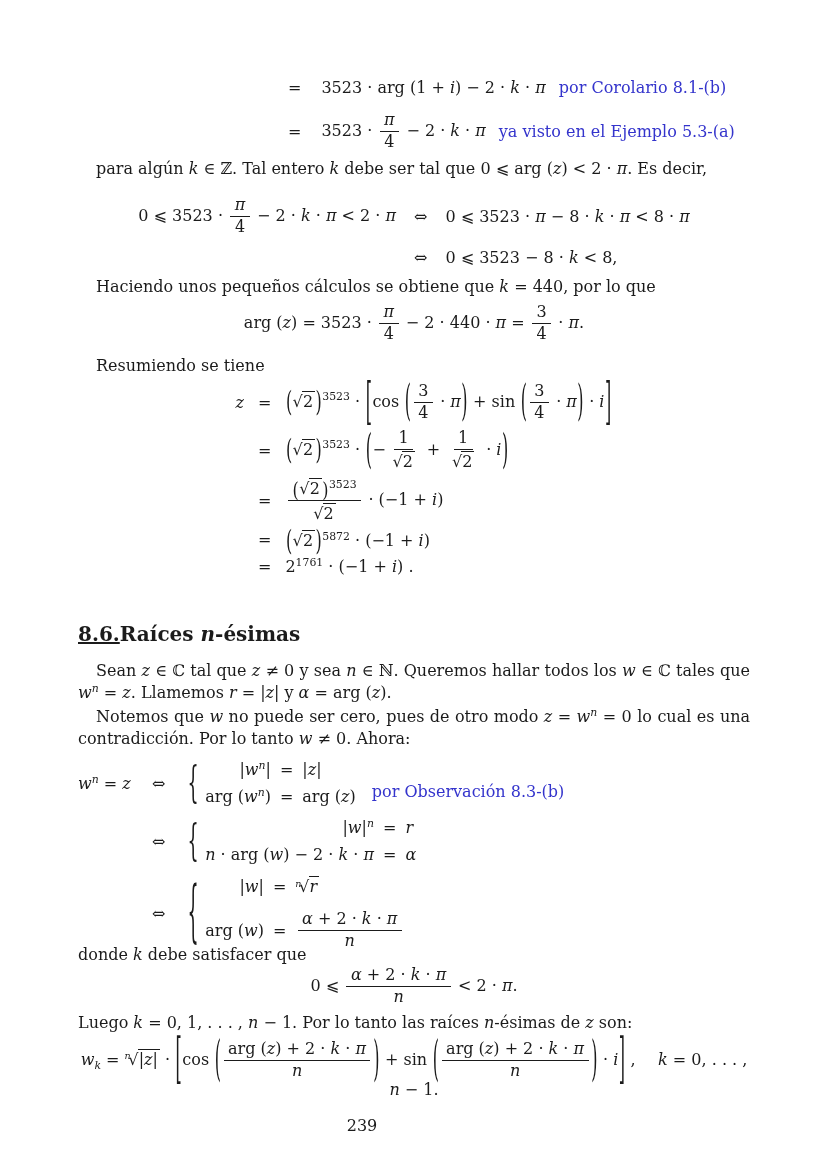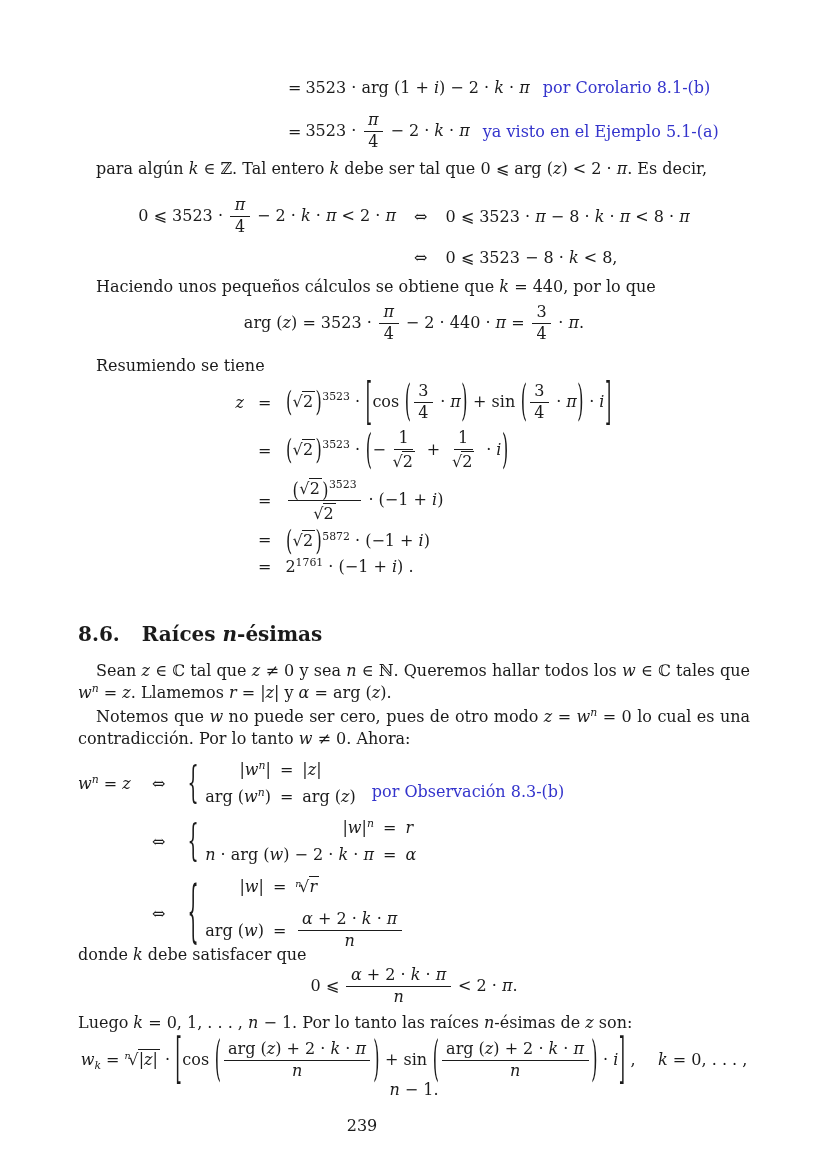--- a/index.html
+++ b/index.html
@@ -5,35 +5,35 @@
   html,body{margin:0;padding:0;background:#e8e8e8;}
   .page{position:relative;width:828px;height:1171px;margin:0 auto;overflow:hidden;
         background:var(--bg,#ffffff);color:var(--fg,#1b1b1b);
         font-family:"DejaVu Serif","DejaVu Sans",serif;font-size:16px;}
   .abs{position:absolute;left:78px;width:672px;}
   .para{text-align:justify;line-height:1.38;}
   .indent{text-indent:18px;}
   .note{color:var(--link,#3434cc);white-space:nowrap;}
   
   .arow{display:flex;align-items:center;margin-left:210px;margin-bottom:14px;}
-  .arow .mbody{margin-left:4px;margin-right:13px;white-space:nowrap;}
+  .arow .mbody{margin-left:20px;margin-right:13px;white-space:nowrap;}
   
   .eqC{display:grid;grid-template-columns:auto auto auto;justify-content:center;
        column-gap:18px;row-gap:12px;align-items:center;}
   .eqC .c1{justify-self:end;white-space:nowrap;}
   .eqC .c3{justify-self:start;white-space:nowrap;}
   .ctr{text-align:center;}
   
   .crow{display:flex;align-items:center;margin-left:152px;margin-bottom:7px;}
   .clhs{width:14px;text-align:right;}
   .ceq{margin:0 14px;}
   .crhs{white-space:nowrap;}
   
   .hd{font-size:20px;font-weight:bold;}
-  .hd .hnum{margin-right:22px;}
+  .hd .hnum{text-decoration:underline;}
   
   .srow{display:flex;align-items:center;margin-bottom:12px;}
   .slhs{width:74px;white-space:nowrap;}
   .siff{width:36px;}
   .cases{display:inline-flex;align-items:center;}
   .brace{display:inline-block;line-height:1;}
   .bA{transform:scale(1.1,2.7);}
   .bB{transform:scale(1.1,4.2);}
   .cgrid{display:inline-grid;grid-template-columns:auto auto auto;column-gap:9px;
          row-gap:8px;align-items:center;margin-left:7px;}
@@ -65,21 +65,21 @@
       <span class="eqs">=</span>
       <span class="mbody">3523 · arg (1 + <span class="mi">i</span>) − 2 · <span class="mi">k</span> · <span class="mi">π</span></span>
       <span class="note">por Corolario 8.1-(b)</span>
     </div>
     <div class="arow">
       <span class="eqs">=</span>
       <span class="mbody">3523 · <span class="frac">
             <span class="fn"><span class="mi">π</span></span>
             <span class="fd">4</span>
           </span> − 2 · <span class="mi">k</span> · <span class="mi">π</span></span>
-      <span class="note">ya visto en el Ejemplo 5.1-(a)</span>
+      <span class="note">ya visto en el Ejemplo 5.3-(a)</span>
     </div>
   </div>
 
   <div class="abs para indent" style="top:158px">para algún <span class="mi">k</span> ∈ ℤ. Tal entero <span class="mi">k</span> debe ser tal que 0 ⩽ arg (<span class="mi">z</span>) &lt; 2 · <span class="mi">π</span>. Es decir,</div>
 
   <div class="abs eqC" style="top:196px">
     <span class="c1">0 ⩽ 3523 · <span class="frac">
           <span class="fn"><span class="mi">π</span></span>
           <span class="fd">4</span>
         </span> − 2 · <span class="mi">k</span> · <span class="mi">π</span> &lt; 2 · <span class="mi">π</span></span>

